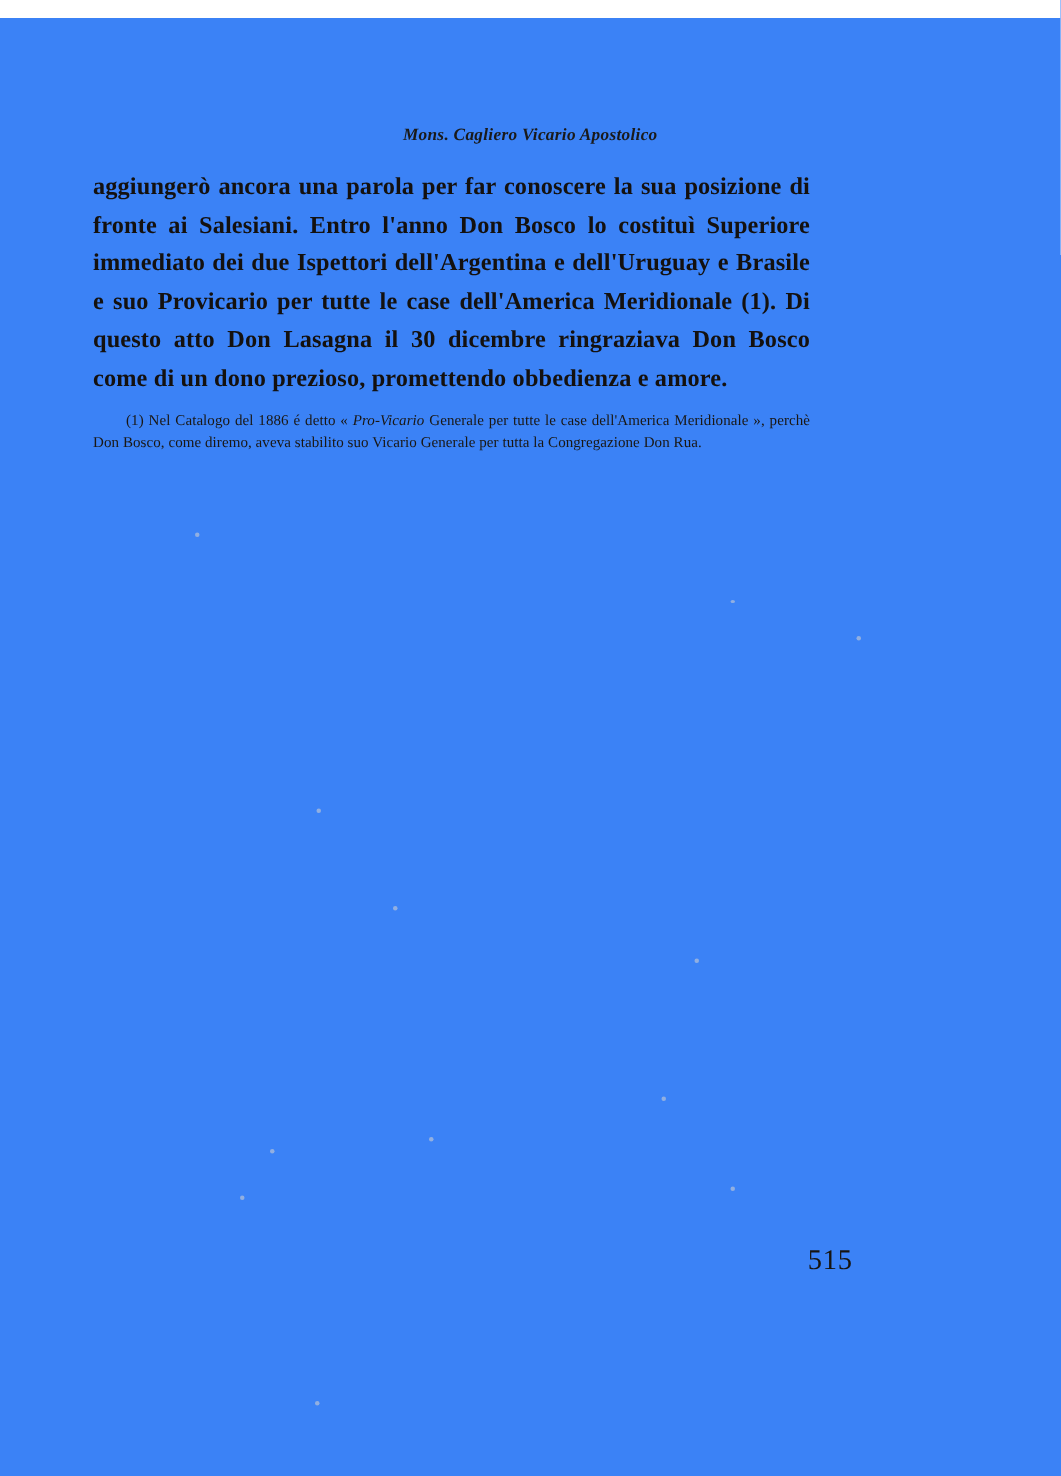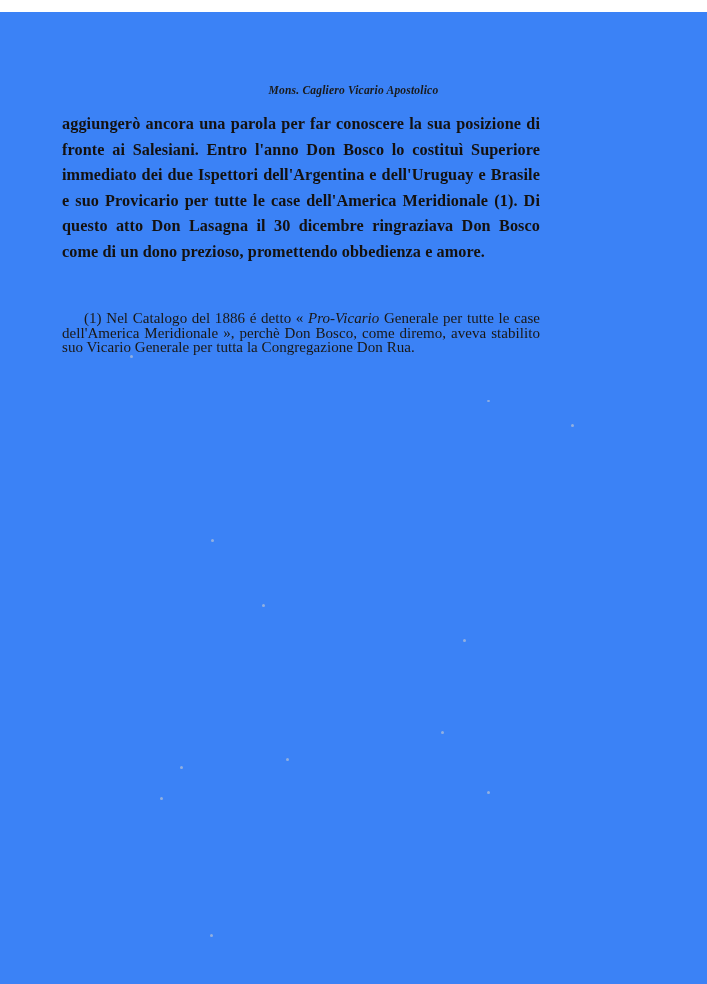--- a/index.html
+++ b/index.html
@@ -62,26 +62,25 @@
   .body-text p {
     margin: 0;
     text-indent: 0;
   }
 
   .footnote {
     position: absolute;
     top: 262px;
     left: 62px;
     width: 478px;
-    font-size: 15px;
+    font-size: 10px;
     line-height: 14.6px;
     text-align: justify;
     color: #1a1713;
     letter-spacing: .05px;
-    margin-top: 37px;
   }
   .footnote p { margin: 0; }
   .footnote .fn-indent { display: inline-block; width: 22px; }
   .footnote i { font-style: italic; }
 
   .folio {
     position: absolute;
     top: 818px;
     left: 0;
     width: 707px;
@@ -116,14 +115,17 @@
   <div class="running-head">Mons. Cagliero Vicario Apostolico</div>
 
   <div class="body-text">
     <p>aggiungerò ancora una parola per far conoscere la sua posizione di fronte ai Salesiani. Entro l'anno Don Bosco lo costituì Superiore immediato dei due Ispettori dell'Argentina e dell'Uruguay e Brasile e suo Provicario per tutte le case dell'America Meridionale (1). Di questo atto Don Lasagna il 30 dicembre ringraziava Don Bosco come di un dono prezioso, promettendo obbedienza e amore.</p>
   </div>
 
   <div class="footnote">
     <p><span class="fn-indent"></span><span>(1)</span> <span>Nel Catalogo del 1886 é detto « </span><i>Pro-Vicario</i><span> Generale per tutte le case dell'America Meridionale », perchè Don Bosco, come diremo, aveva stabilito suo Vicario Generale per tutta la Congregazione Don Rua.</span></p>
   </div>
 
+  <div class="folio">
+    <span>515</span>
+  </div>
 
 </div>
 
 </body></html>

